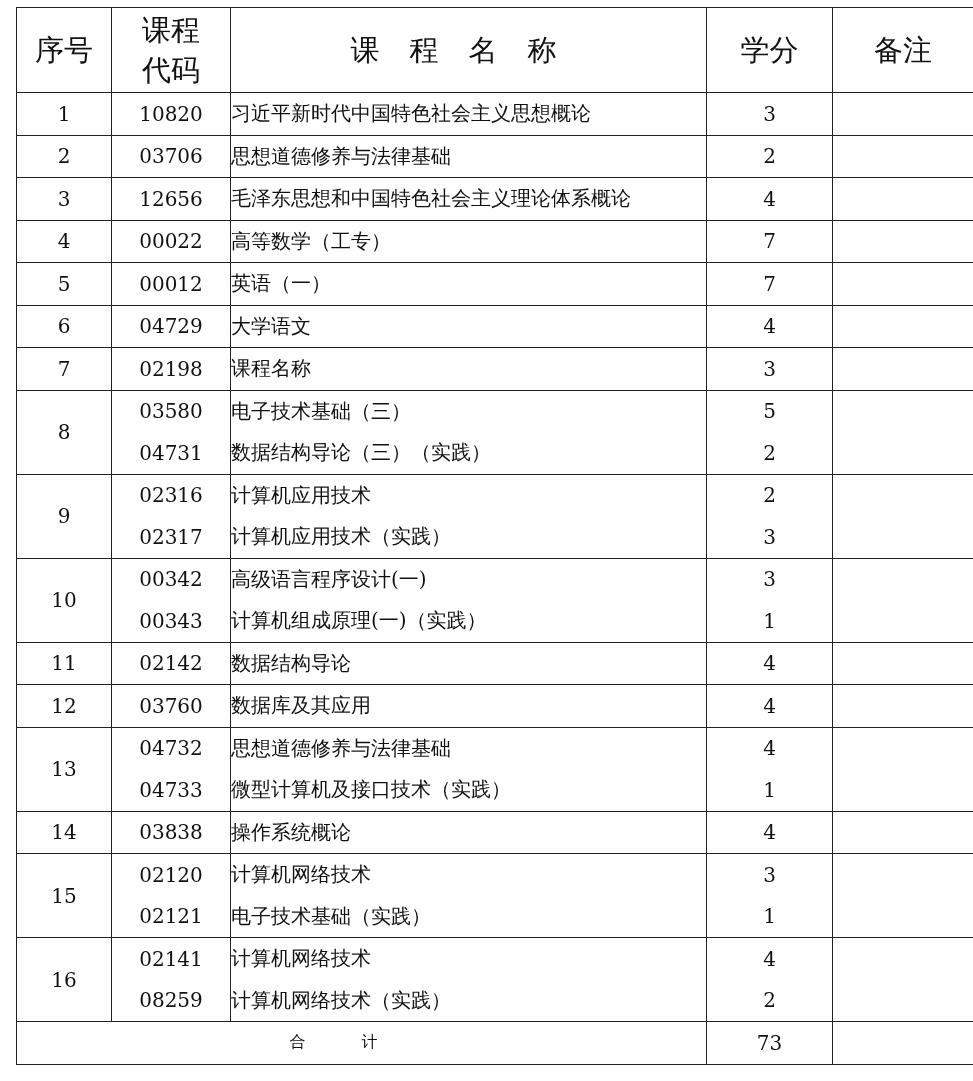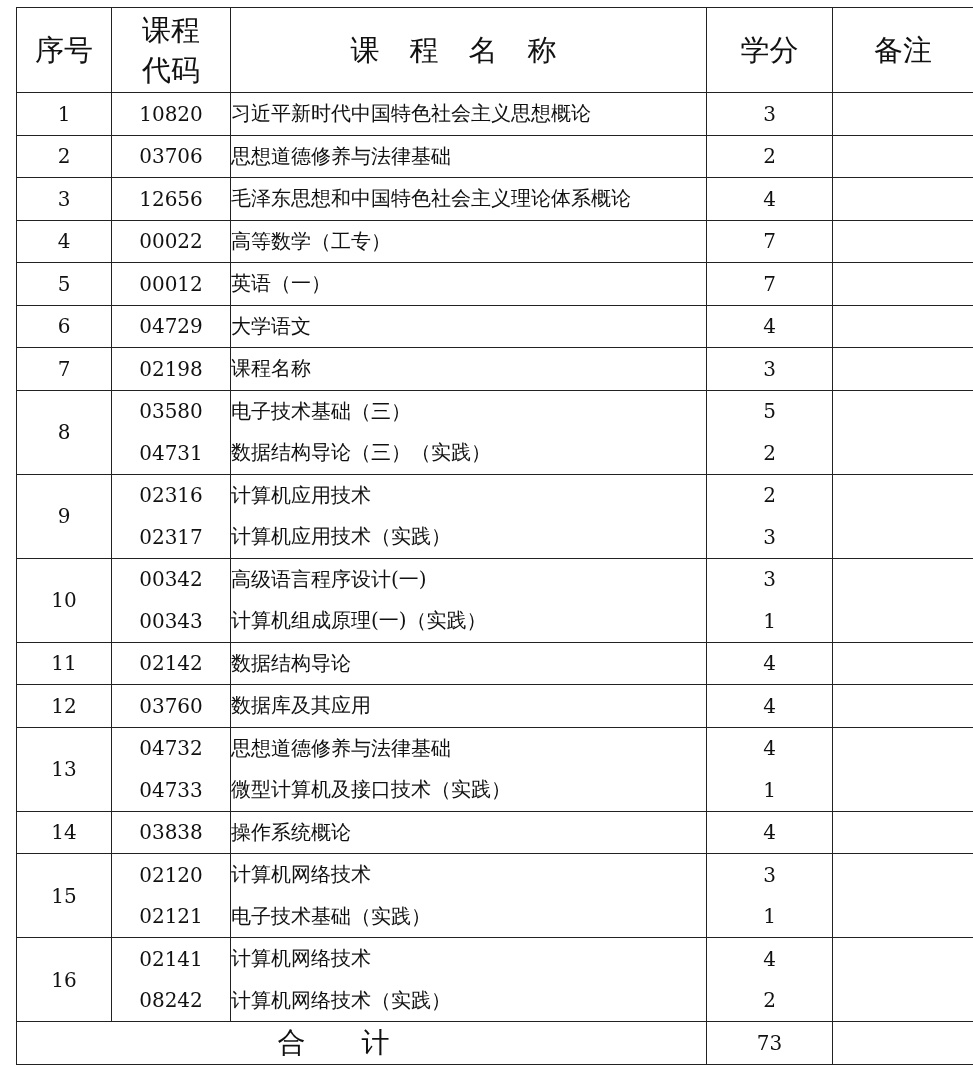--- a/index.html
+++ b/index.html
@@ -15,21 +15,21 @@
     vertical-align: middle;
   }
   th { font-size: 29px; text-align: center; height: 84px; line-height: 40px; }
   th.h-name { letter-spacing: 30px; padding-left: 30px; }
   td { font-size: 20px; height: 41.5px; }
   td.idx, td.code, td.credit { text-align: center; }
   td.idx { font-size: 20px; }
   td.name { text-align: left; padding-left: 14px; white-space: nowrap; }
   tr.group-first td.code, tr.group-first td.name, tr.group-first td.credit, tr.group-first td.note { border-bottom: none; }
   tr.group-second td.code, tr.group-second td.name, tr.group-second td.credit, tr.group-second td.note { border-top: none; }
-  td.total-label { text-align: center; letter-spacing: 56px; padding-left: 56px; font-size: 28px; }
+  td.total-label { text-align: center; letter-spacing: 56px; padding-left: 56px; font-size: 16px; }
 </style>
 </head>
 <body>
 
 <table class="curriculum">
   <colgroup>
     <col style="width:95px">
     <col style="width:119px">
     <col style="width:476px">
     <col style="width:126px">
@@ -184,21 +184,21 @@
         <td class="note"></td>
       </tr>
       <tr class="group-first">
         <td class="idx" rowspan="2">16</td>
         <td class="code">02141</td>
         <td class="name">计算机网络技术</td>
         <td class="credit">4</td>
         <td class="note"></td>
       </tr>
       <tr class="group-second">
-        <td class="code">08242</td>
+        <td class="code">08259</td>
         <td class="name">计算机网络技术（实践）</td>
         <td class="credit">2</td>
         <td class="note"></td>
       </tr>
     </tbody>
   <tfoot>
     <tr>
       <td colspan="3" class="total-label">合计</td>
       <td class="credit">73</td>
       <td class="note"></td>

